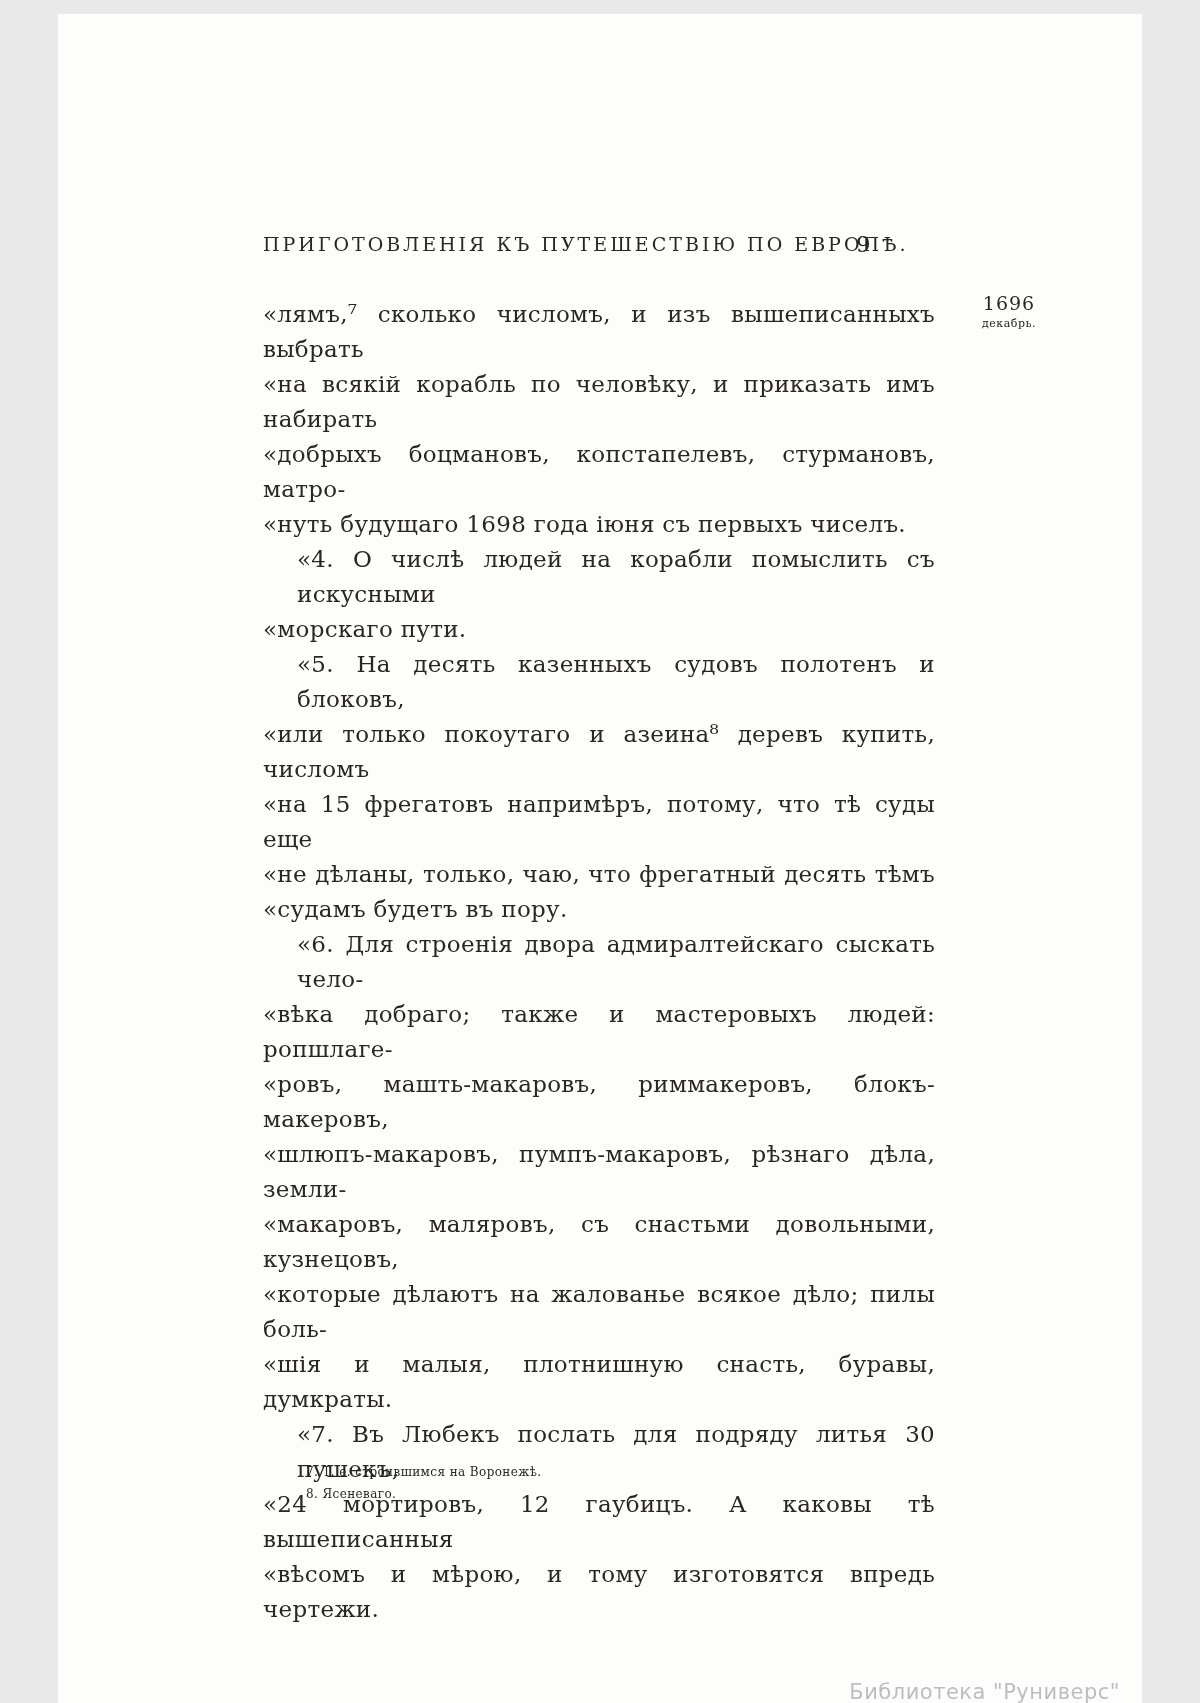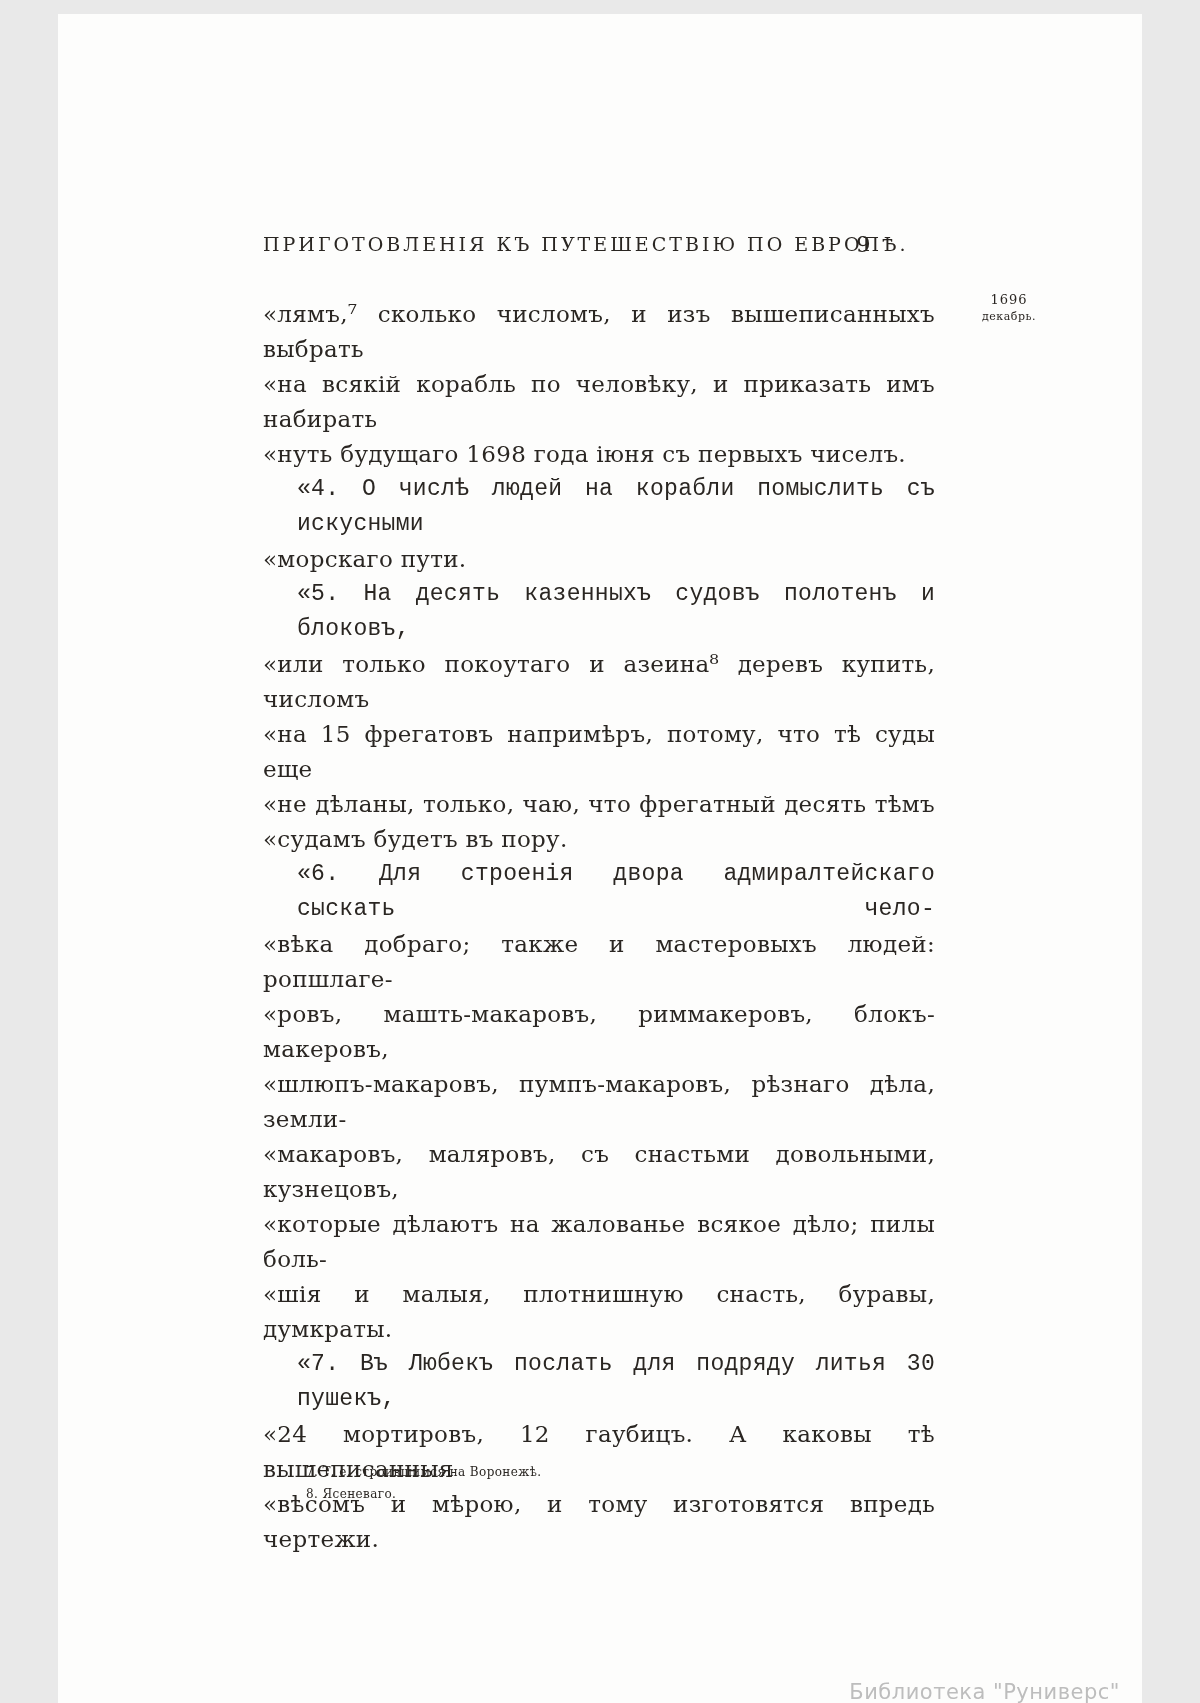--- a/index.html
+++ b/index.html
@@ -34,21 +34,21 @@
     font-size: 23px;
   }
   .margin-note {
     position: absolute;
     left: 916px;
     top: 278px;
     width: 70px;
     text-align: center;
   }
   .margin-note .year {
-    font-size: 13px;
+    font-size: 19px;
     letter-spacing: 1px;
   }
   .margin-note .month {
     font-size: 11px;
     margin-top: 3px;
     letter-spacing: 0.5px;
   }
   .body-text {
     position: absolute;
     left: 205px;
@@ -61,21 +61,20 @@
   .line {
     text-align: justify;
     text-align-last: justify;
     white-space: normal;
   }
   .line.para-last {
     text-align-last: left;
   }
   .line.indent {
     padding-left: 34px;
-    font-family: Liberation Mono, monospace;
   }
   .footnotes {
     position: absolute;
     left: 248px;
     top: 1447px;
     font-size: 12px;
     line-height: 22px;
     letter-spacing: 0.4px;
   }
   .watermark {
@@ -99,20 +98,21 @@
 
   <div class="margin-note">
     <div class="year">1696</div>
     <div class="month">декабрь.</div>
   </div>
 
   <div class="body-text">
       <div>
         <div class="line">«лямъ,⁷ сколько числомъ, и изъ вышеписанныхъ выбрать</div>
         <div class="line">«на всякій корабль по человѣку, и приказать имъ набирать</div>
+        <div class="line">«добрыхъ боцмановъ, копстапелевъ, стурмановъ, матро-</div>
         <div class="line para-last">«нуть будущаго 1698 года іюня съ первыхъ чиселъ.</div>
       </div>
       <div>
         <div class="line indent">«4. О числѣ людей на корабли помыслить съ искусными</div>
         <div class="line para-last">«морскаго пути.</div>
       </div>
       <div>
         <div class="line indent">«5. На десять казенныхъ судовъ полотенъ и блоковъ,</div>
         <div class="line">«или только покоутаго и азеина⁸ деревъ купить, числомъ</div>
         <div class="line">«на 15 фрегатовъ напримѣръ, потому, что тѣ суды еще</div>

